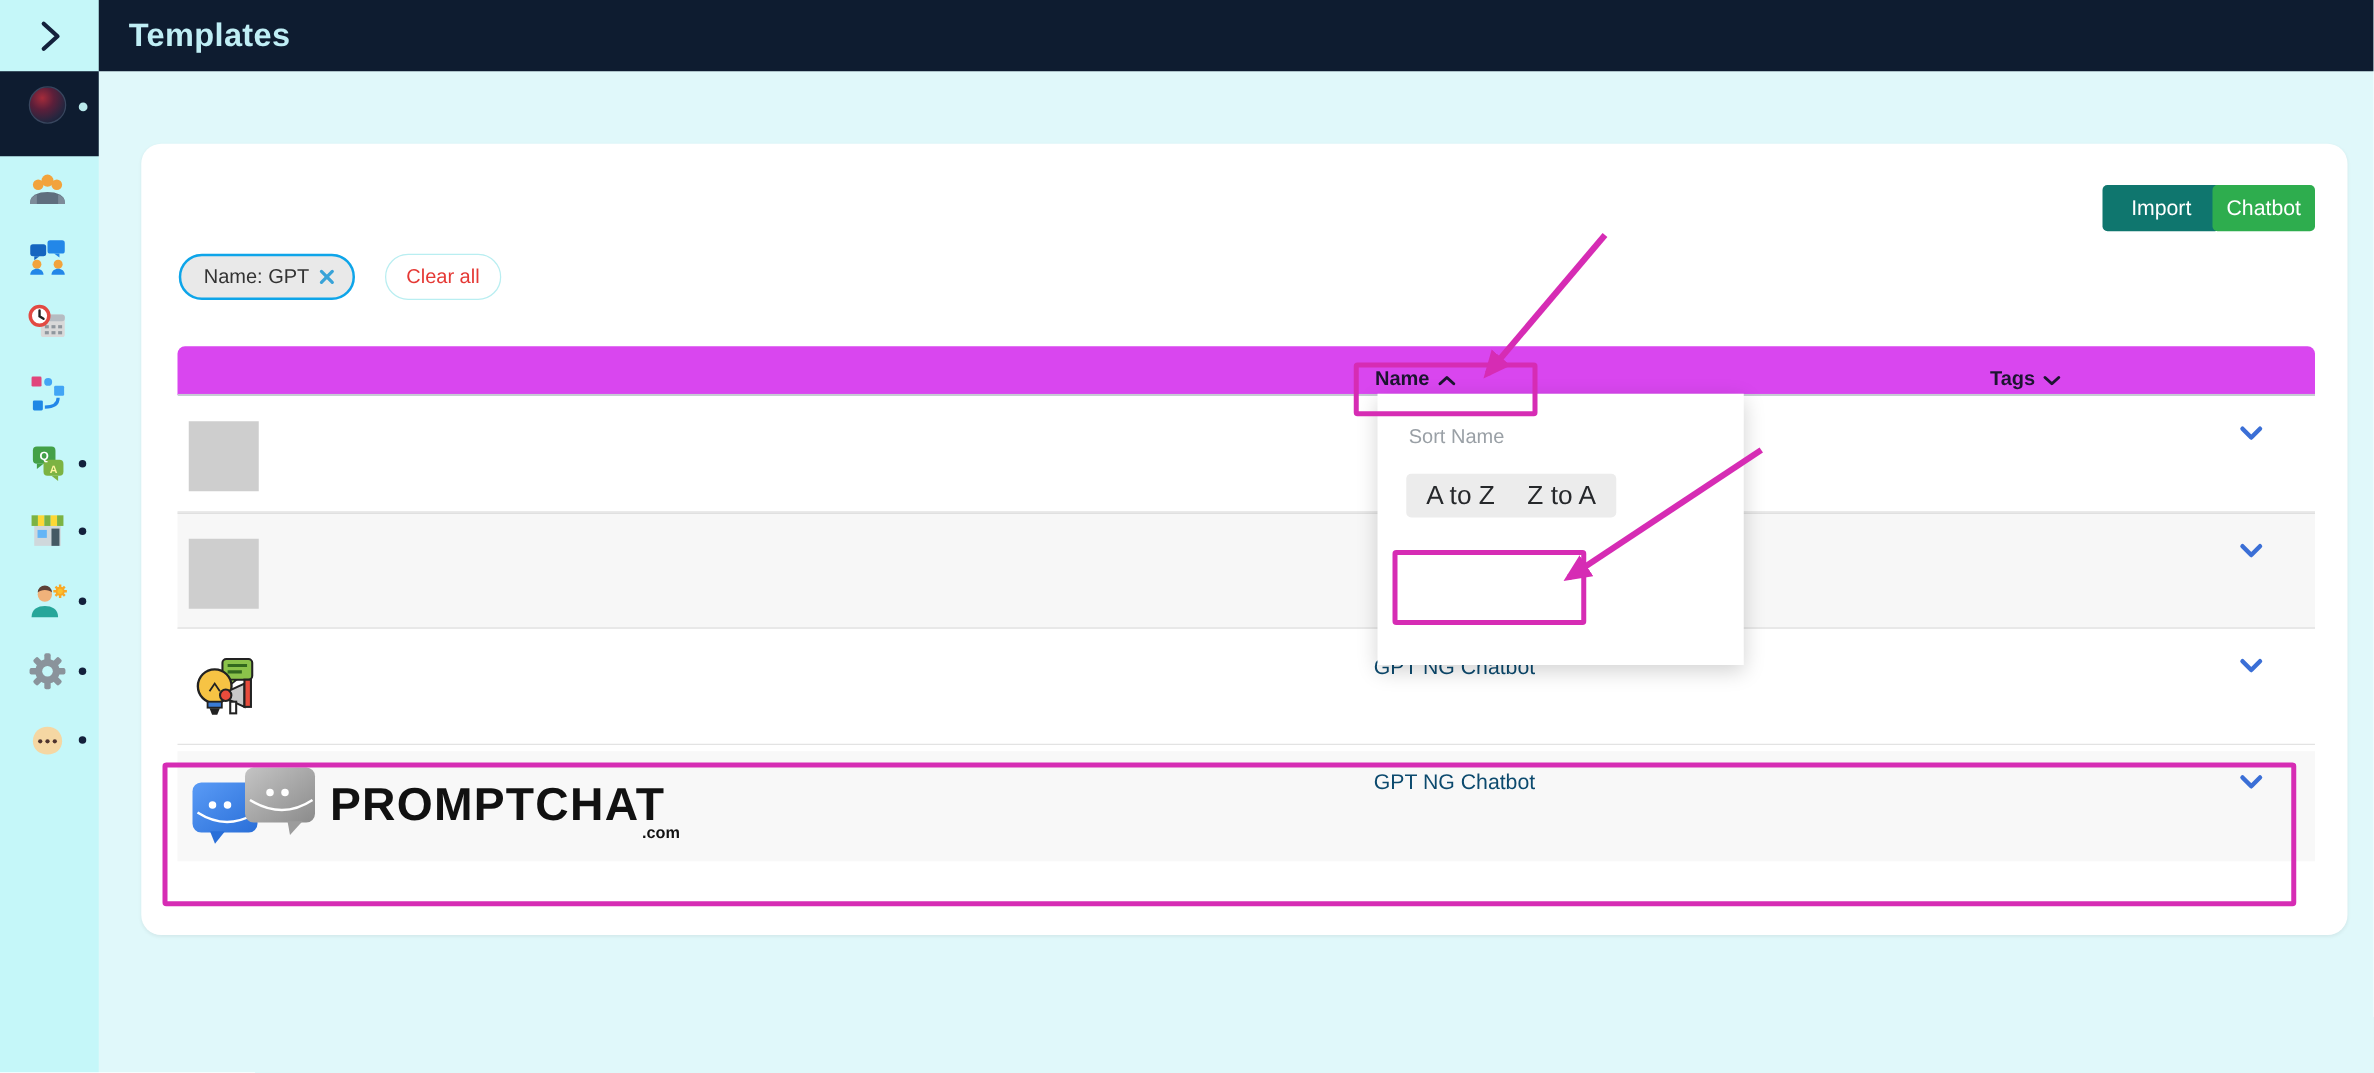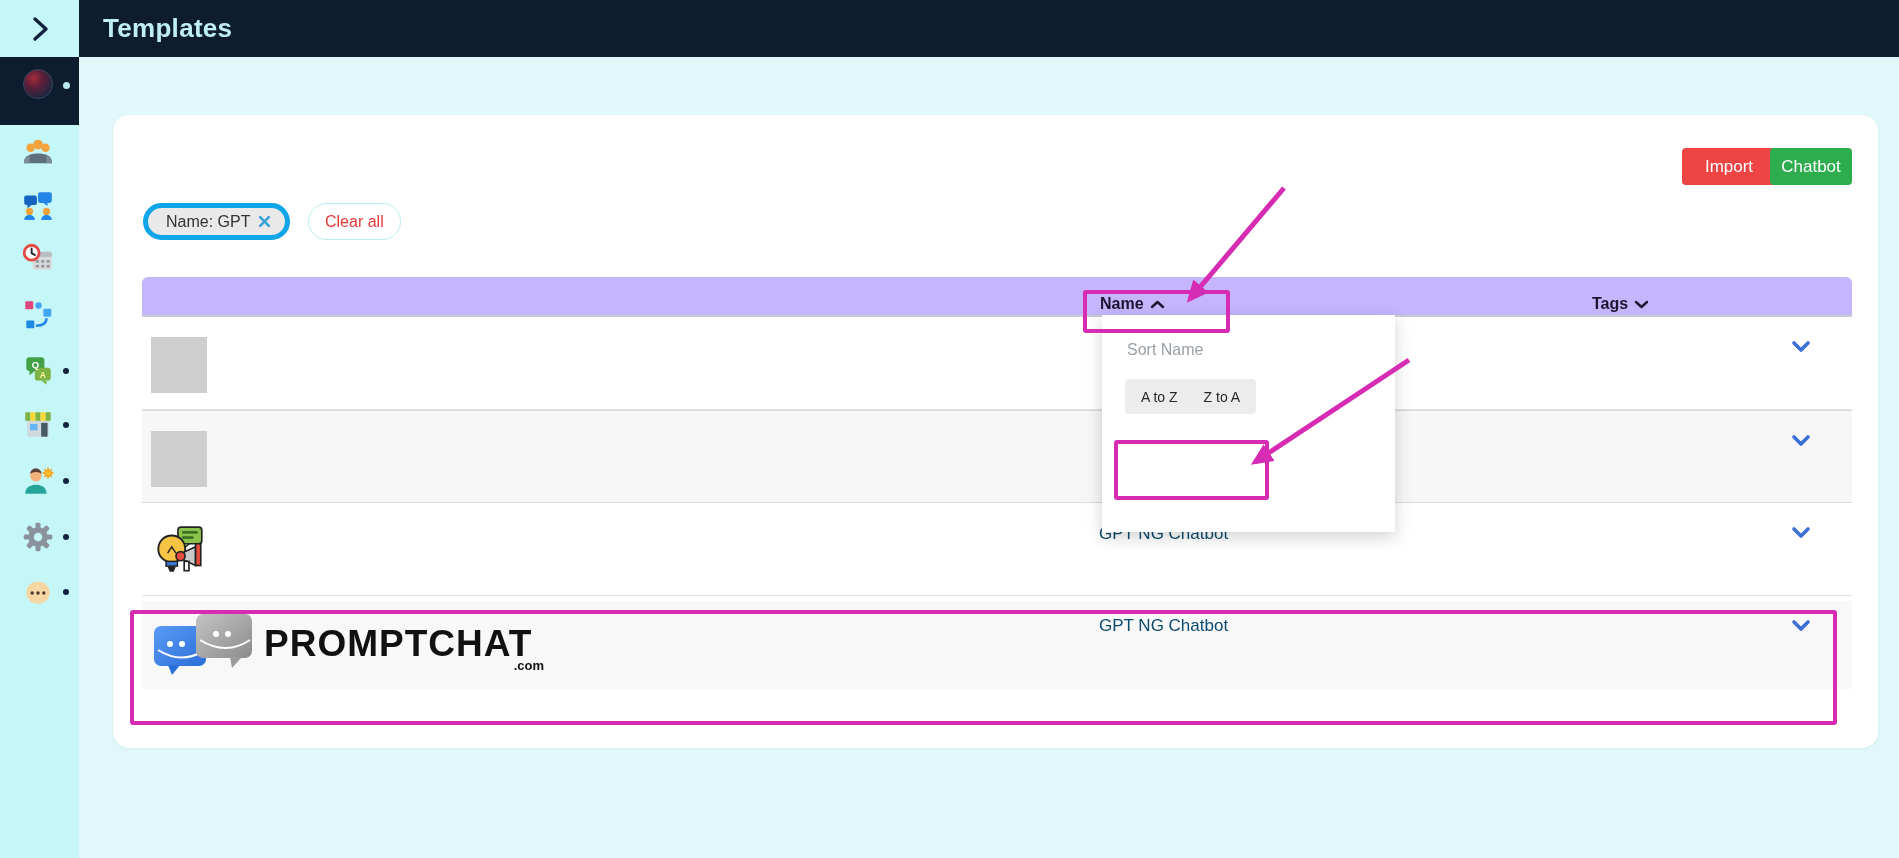--- a/index.html
+++ b/index.html
@@ -23,32 +23,32 @@
   .avatar-dot { position:absolute; left:63px; top:25px; width:7px; height:7px; border-radius:50%; background:#b9e9ec; }
   .nav-item { position:absolute; left:21px; width:34px; height:34px; cursor:pointer; }
   .nav-dot { position:absolute; left:63px; width:6px; height:6px; border-radius:50%; background:#13213c; }
 
   
   .card { position:absolute; left:113px; top:115px; width:1765px; height:633px; background:#ffffff;
     border-radius:16px; box-shadow:0 1px 3px rgba(0,0,0,0.06); }
 
   .btn { position:absolute; top:33px; height:37px; border:none; border-radius:4px; color:#fff;
     font-size:17px; font-family:"Liberation Sans",sans-serif; cursor:pointer; }
-  .btn-import { left:1569px; width:94px; background:#ef4444; }
+  .btn-import { left:1569px; width:94px; background:#0f766e; }
   .btn-create { left:1657px; width:82px; background:#2ead4e; }
 
   .chip { position:absolute; top:88px; height:37px; border-radius:19px; display:flex; align-items:center;
     font-size:16px; }
-  .chip-filter { left:30px; padding:0 14px 0 18px; background:#e9e9e9; border:5px solid #0ea5e9; color:#333; cursor:default; }
+  .chip-filter { left:30px; padding:0 14px 0 18px; background:#e9e9e9; border:2px solid #0ea5e9; color:#333; cursor:default; }
   .chip-x { margin-left:8px; cursor:pointer; display:flex; align-items:center; }
   .chip-clear { left:195px; padding:0 16px; background:#fff; border:1px solid #b9eef1; color:#e53935; cursor:pointer; }
 
   
   .table { position:absolute; left:29px; top:162px; width:1710px; }
-  .thead { position:relative; height:40px; background:#c4b5fd; border-radius:6px 6px 0 0;
+  .thead { position:relative; height:40px; background:#d946ef; border-radius:6px 6px 0 0;
     border-bottom:2px solid #c6ccd3;padding-left:20px; }
   .th { position:absolute; top:0; height:54px; display:flex; align-items:center; gap:6px;
     font-size:16px; font-weight:bold; color:#1c1530; cursor:pointer; }
   .th-name { left:958px; }
   .th-tags { left:1450px; }
 
   .trow { position:relative; width:1710px; height:93px; background:#fff; cursor:pointer; }
   .trow.alt { background:#f7f7f7; border-top:1px solid #d9d9d9; border-bottom:1px solid #d9d9d9; }
   .trow.plain { border-bottom:1px solid #e3e3e3; }
   .row-thumb { position:absolute; left:9px; top:20px; width:56px; height:56px; background:#cecece; }
@@ -57,21 +57,21 @@
   .row-caret { position:absolute; left:1648px; top:22px; width:22px; height:16px; cursor:pointer; }
   .row-highlight { position:relative; margin-top:5px; width:1710px; height:88px; background:#f8f8f8; cursor:pointer;text-align:right; }
   .row-logo { position:absolute; left:10px; top:9px; }
 
   
   .sort-popup { position:absolute; left:1102px; top:315px; width:293px; height:217px; background:#fff;
     border-radius:0; box-shadow:0 5px 16px rgba(0,0,0,0.18); z-index:40; }
   .sort-title { position:absolute; left:25px; top:26px; font-size:16px; color:#9aa0a6; }
   .sort-seg { position:absolute; left:23px; top:64px; height:35px; background:#ececec; border-radius:4px;
     display:flex; align-items:center; padding:0 16px; gap:26px; }
-  .sort-opt { font-size:14px; color:#26282b; cursor:pointer; }
+  .sort-opt { font-size:21px; color:#26282b; cursor:pointer; }
   .sort-search { position:absolute; left:25px; top:133px; width:241px; height:37px; }
   .sort-search input { width:241px; height:37px; border:1px solid #c7c7c7; border-radius:4px;
     padding:0 10px 0 37px; font-size:16px; color:#3c4043; font-family:"Liberation Sans",sans-serif; outline:none; }
   .search-glyph { position:absolute; left:11px; top:10px; }
 
   
   .anno-box { position:absolute; border:4px solid #d62cb4; border-radius:3px; z-index:60; pointer-events:none; }
   .anno-name   { left:1083px; top:290px; width:147px; height:43px; }
   .anno-search { left:1114px; top:440px; width:155px; height:60px; }
   .anno-row    { left:130px;  top:610px; width:1707px; height:115px; }

